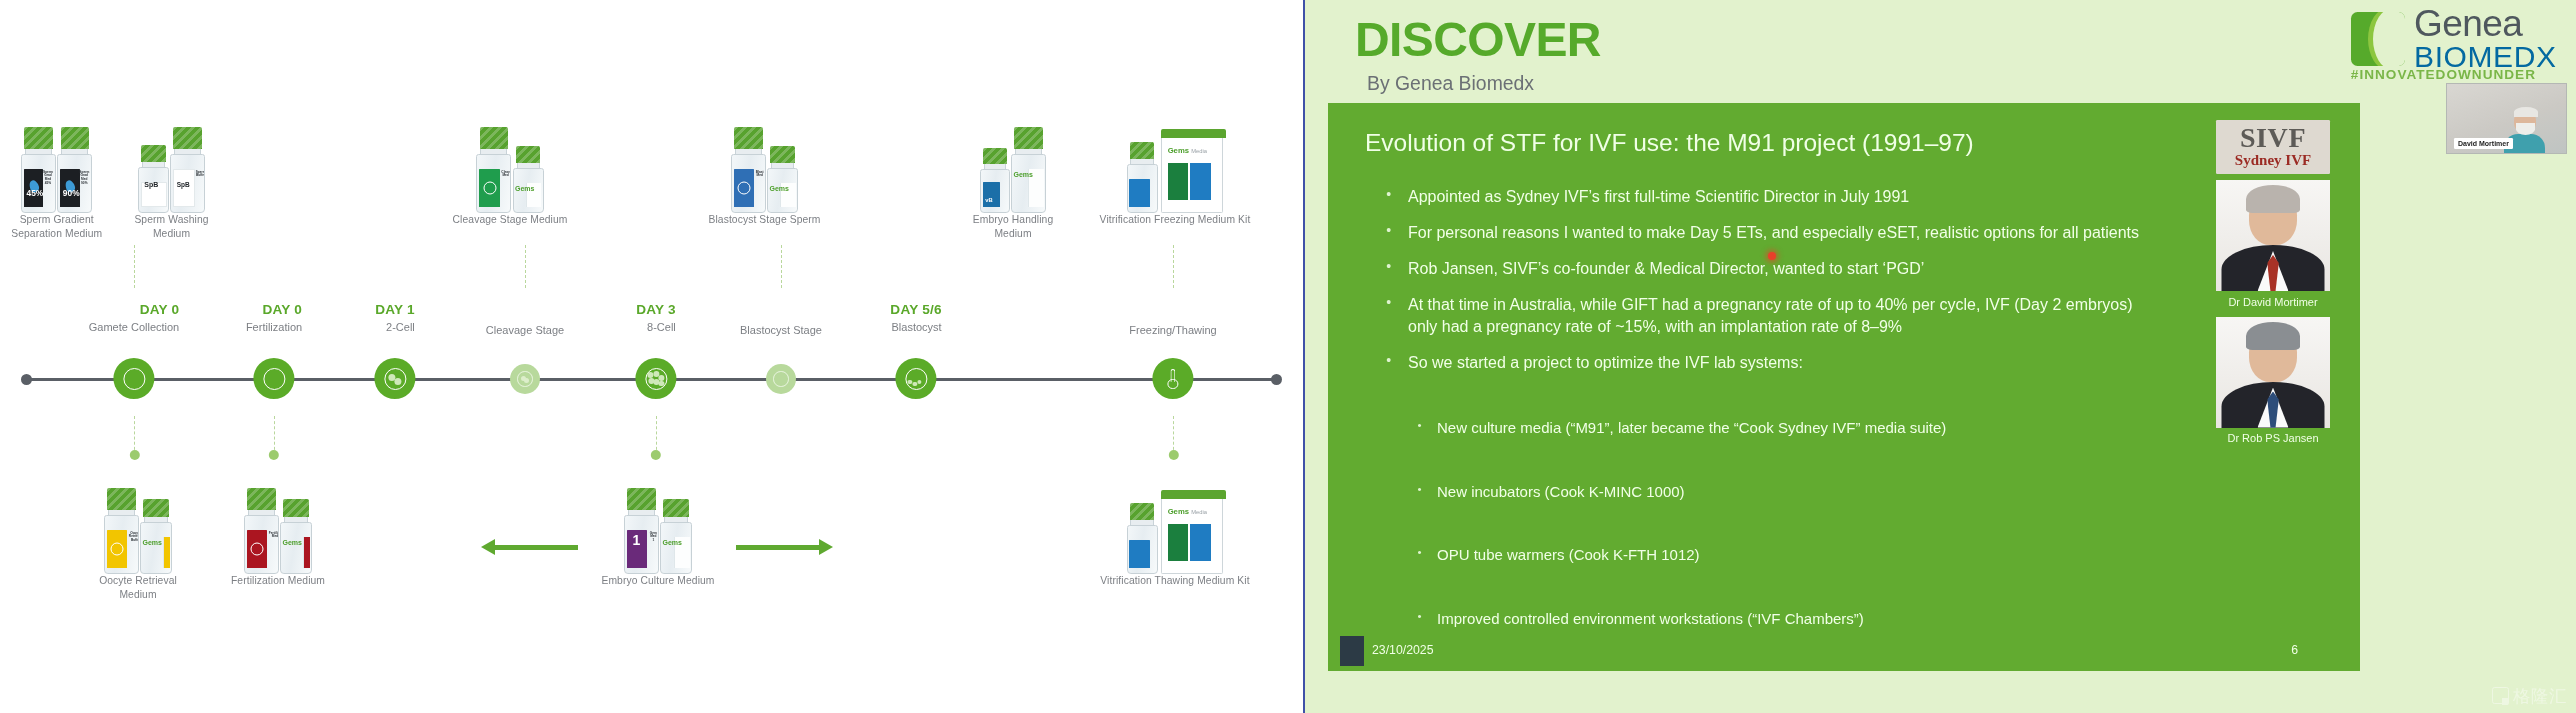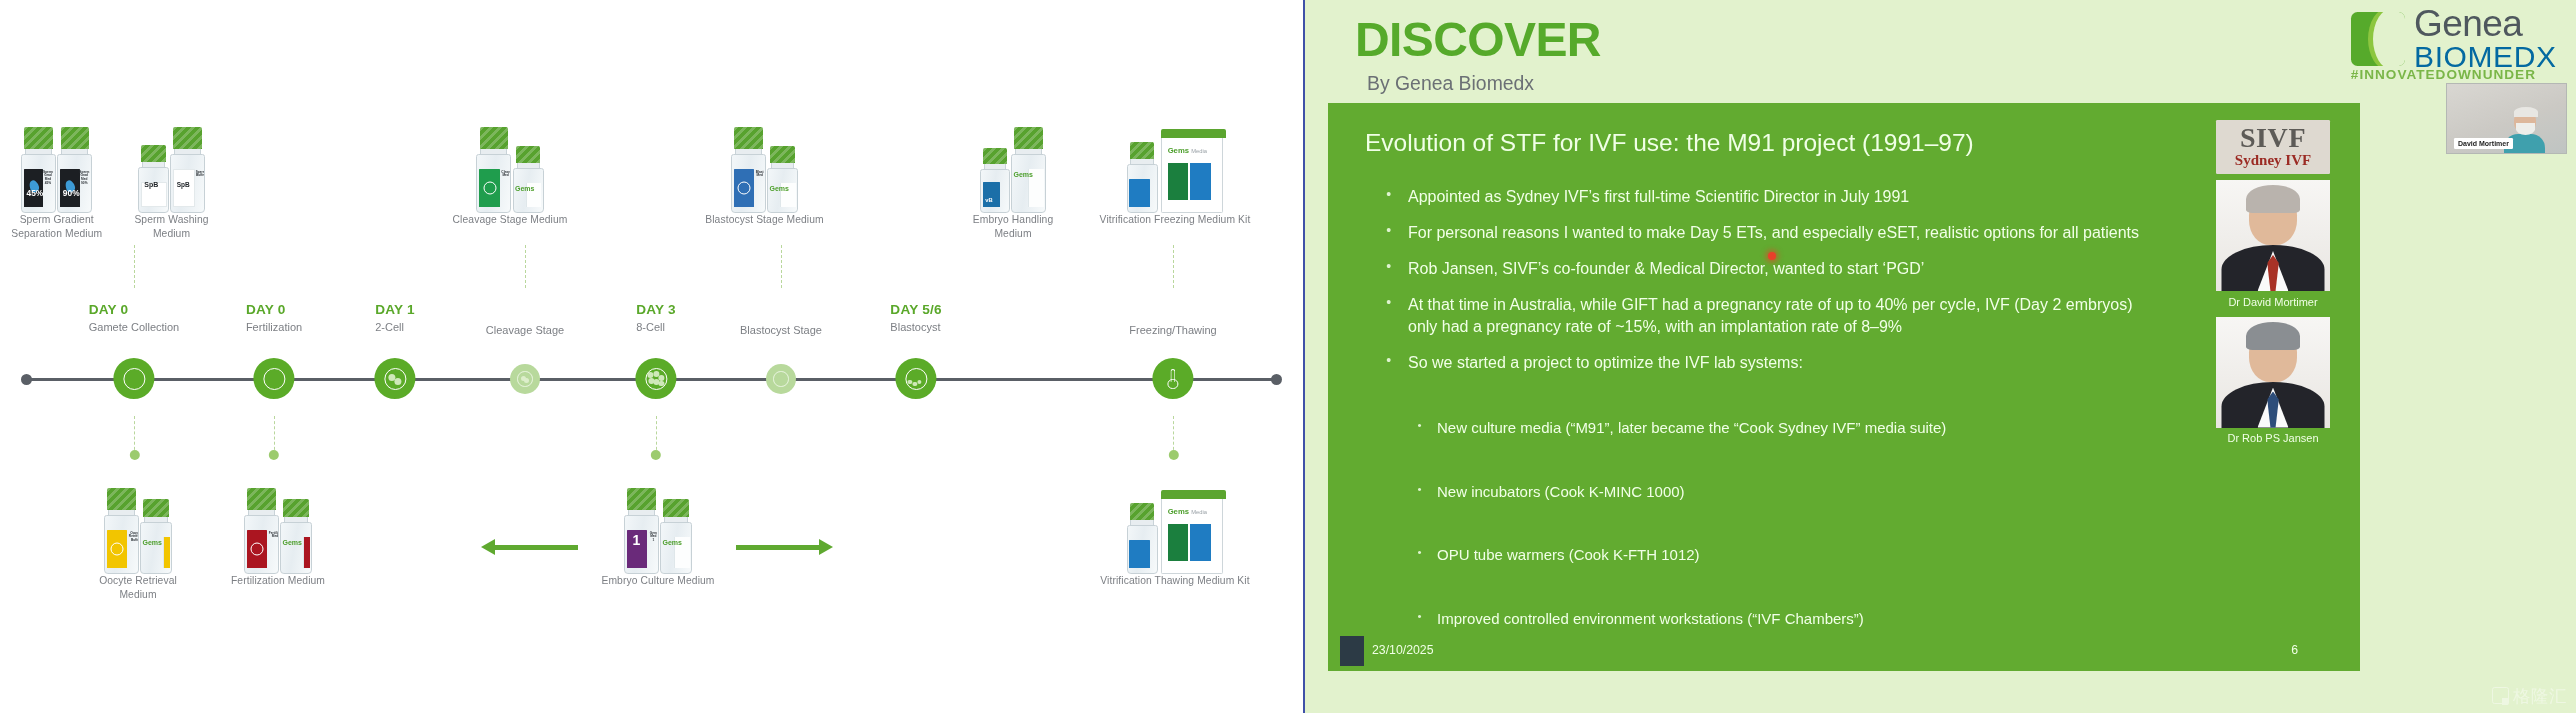--- a/index.html
+++ b/index.html
@@ -83,21 +83,21 @@
   }
   .tl-node.faded { background:#b8d99c; width:30px; height:30px; top:3.2px; transform:translateX(-15px); }
   .tl-node .glyph { width:22px; height:22px; border:1.9px solid #ffffff; border-radius:50%; position:relative; }
   .tl-node.faded .glyph { width:15.5px; height:15.5px; border-width:1.3px; border-color:#eaf5e0; }
   .tl-node .glyph::after { content:""; position:absolute; }
   .node-cells .c { position:absolute; width:7px; height:7px; border-radius:50%; background:#cfe8b9; }
   .thermo { width:10.3px; height:20.6px; position:relative; }
   .thermo .bulb { position:absolute; bottom:0; left:0; width:10.3px; height:10.3px; border:1.9px solid #fff; border-radius:50%; }
   .thermo .stem { position:absolute; top:0; left:2.6px; width:5.2px; height:13px; border:1.9px solid #fff; border-bottom:none; border-radius:3.2px 3.2px 0 0;}
 
-  .tl-label { position:absolute; text-align:left; transform: translateX(-50%); }
+  .tl-label { position:absolute; text-align:right; transform: translateX(-50%); }
   .tl-day { font-size:13.6px; font-weight:bold; color:#5aa82a; letter-spacing:0.2px; }
   .tl-stage { font-size:11px; color:#7c7f84; margin-top:3.9px; }
 
   .connector { position:absolute; width:1.3px; border-left:1.9px dashed #b9d79c; }
   .conn-dot { position:absolute; width:10.3px; height:10.3px; border-radius:50%; background:#9ccb6e; transform:translateX(-5.2px); }
 
   .arrow-row { position:absolute; top:539px; height:19.4px; }
   .arrow { position:absolute; top:0; height:17px; }
   .arrow .shaft { position:absolute; top:5.8px; height:5.2px; background:#5fa930; }
   .arrow .head { position:absolute; top:0; width:0; height:0; border-top:8.4px solid transparent; border-bottom:8.4px solid transparent; }
@@ -301,21 +301,21 @@
         </div>
         <div class="vial" style="width:31px;">
           <div class="cap" style="height:17px;"></div>
           <div class="neck"></div>
           <div class="body" style="height:45px;">
             <div class="label2"></div>
             <div class="lbl-gems">Gems</div>
           </div>
         </div>
       </div>
-      <div class="product-caption">Blastocyst Stage Medium</div>
+      <div class="product-caption">Blastocyst Stage Sperm</div>
     </div>
 
     <div class="product-group" style="left:955px; top:126px; width:116px;">
       <div class="bottles" style="height:87px;">
         <div class="vial" style="width:30px;">
           <div class="cap" style="height:15.5px;"></div>
           <div class="neck"></div>
           <div class="body" style="height:44px;">
             <div class="label" style="background:#1b6fa8; width:17px; top:11.6px;">
               <div class="spb" style="color:#fff; bottom:3.9px; font-size:5.8px;">vB</div>

